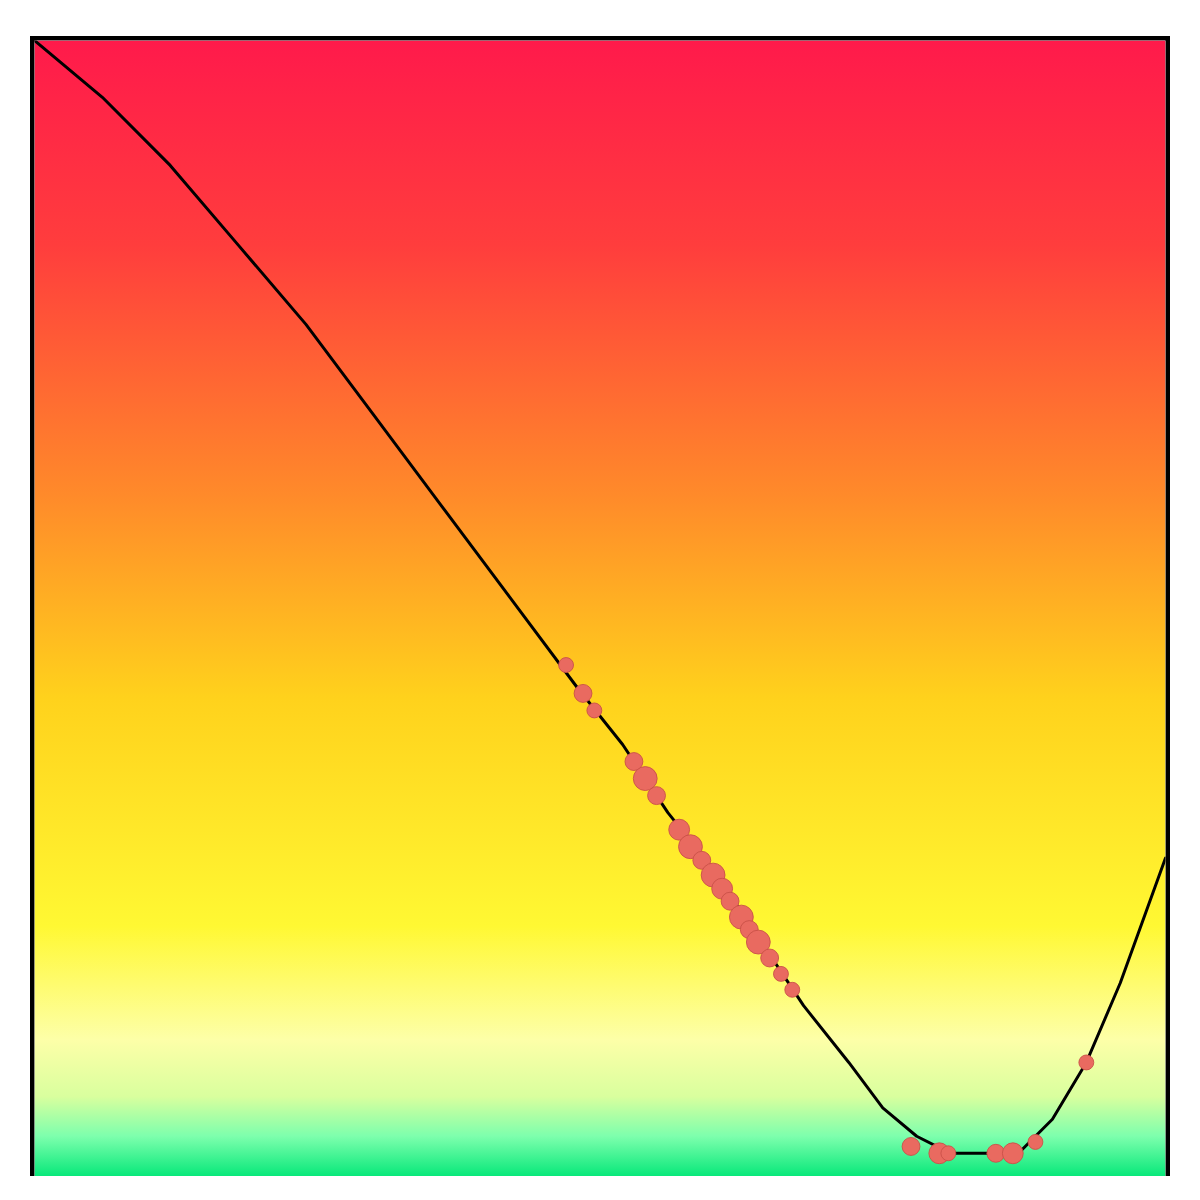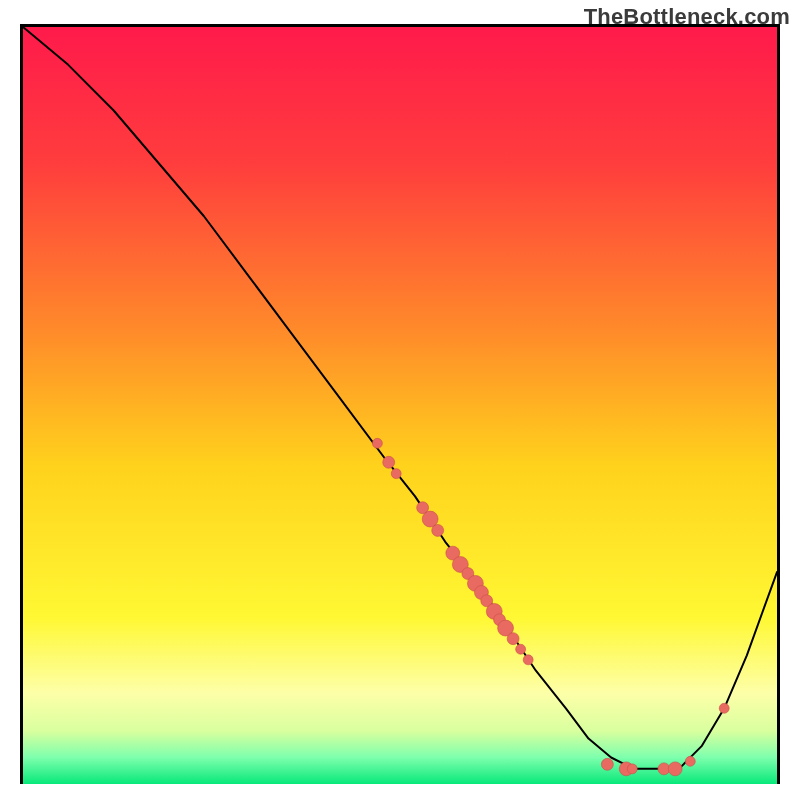--- a/index.html
+++ b/index.html
@@ -42,21 +42,20 @@
     left: 0;
     top: 0;
     width: 100%;
     height: 100%;
     display: block;
   }
 </style>
 </head>
 <body>
 <div class="stage">
-  <div class="watermark">TheBottleneck.com</div>
 
   <div class="plot-area">
     <svg class="chart" viewBox="0 0 760 760" preserveAspectRatio="none">
       <defs>
         <linearGradient id="bg-grad" x1="0" y1="0" x2="0" y2="1">
           <stop offset="0%" stop-color="#ff1a4b"></stop>
           <stop offset="18%" stop-color="#ff3d3d"></stop>
           <stop offset="40%" stop-color="#ff8a2a"></stop>
           <stop offset="58%" stop-color="#ffd21c"></stop>
           <stop offset="78%" stop-color="#fff833"></stop>

